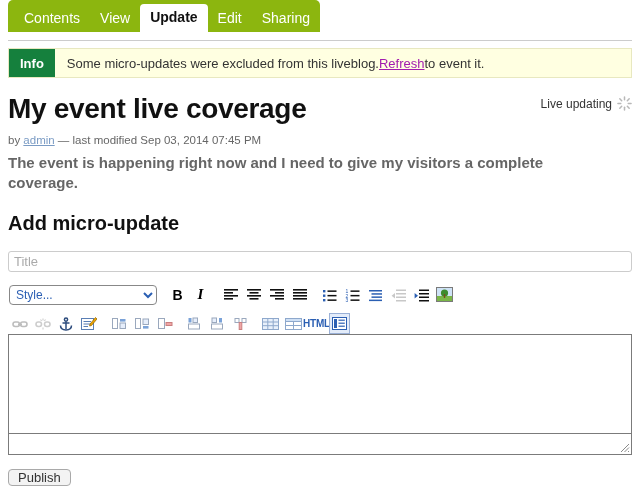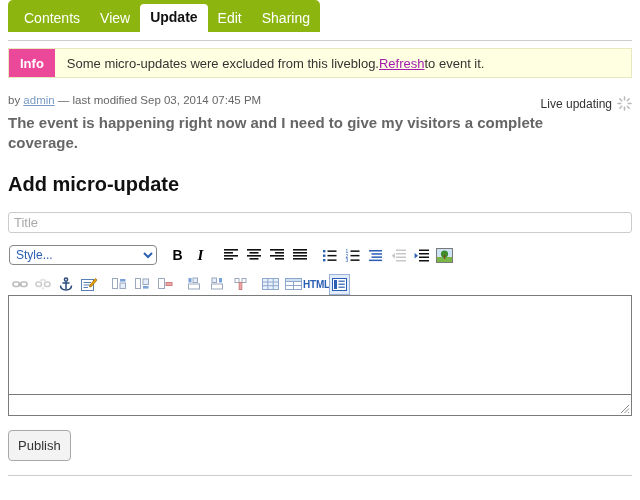--- a/index.html
+++ b/index.html
@@ -64,21 +64,21 @@
   .info-bar {
     margin: 4px 8px 0 8px;
     height: 30px;
     background: #ffffe1;
     border: 1px solid #e8e8c0;
     display: flex;
     align-items: stretch;
     box-sizing: border-box;
   }
   .info-badge {
-    background: #ec4899;
+    background: #15803d;
     color: #ffffff;
     font-weight: bold;
     font-size: 13px;
     display: flex;
     align-items: center;
     justify-content: center;
     padding: 0 11px;
   }
   .info-text {
     display: flex;
@@ -242,21 +242,21 @@
   .publish-row {
     margin: 14px 8px 0 8px;
   }
   .publish-btn {
     font-family: "Liberation Sans", sans-serif;
     font-size: 13px;
     color: #333333;
     background: #f3f3f3;
     border: 1px solid #a9a9a9;
     border-radius: 4px;
-    padding: 7px 9px;
+    padding: 0 9px;
     cursor: pointer;
   }
   .footer-rule {
     margin: 14px 8px 0 8px;
     height: 1px;
     background: #cccccc;
   }
 </style>
 </head>
 <body>
@@ -275,20 +275,21 @@
 <div class="info-bar">
   <div class="info-badge">Info</div>
   <div class="info-text">
     <span>Some micro-updates were excluded from this liveblog. </span>
       <a href="#">Refresh</a>
       <span> to event it.</span>
   </div>
 </div>
 
 <div class="doc-head">
+  <h1 class="doc-title">My event live coverage</h1>
   <div class="live-updating">
     <span>Live updating</span>
     <span>
       <svg class="spinner" viewBox="0 0 16 16" aria-hidden="true">
         <g stroke="#b8b8b8" stroke-width="1.6" stroke-linecap="round">
           <line x1="8" y1="1" x2="8" y2="4"></line>
           <line x1="13" y1="3" x2="11" y2="5"></line>
           <line x1="15" y1="8" x2="12" y2="8"></line>
           <line x1="13" y1="13" x2="11" y2="11"></line>
           <line x1="8" y1="15" x2="8" y2="12"></line>

